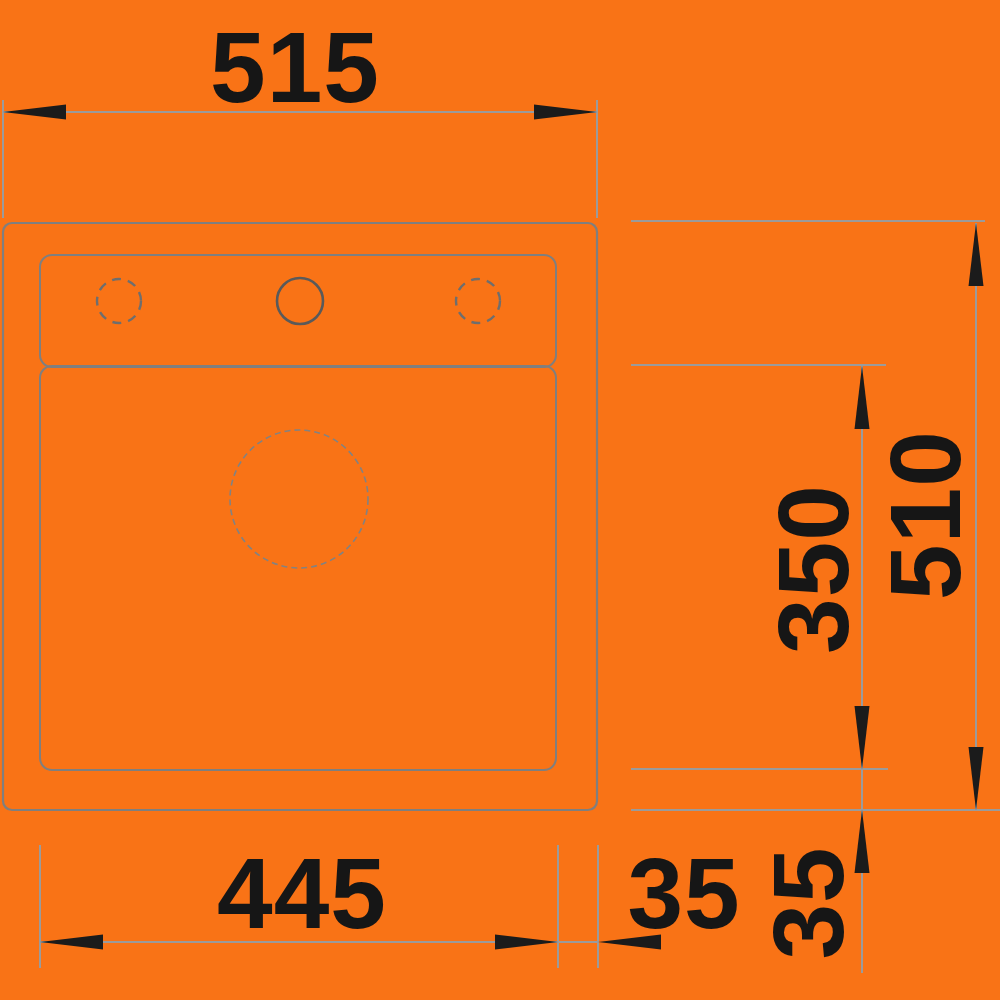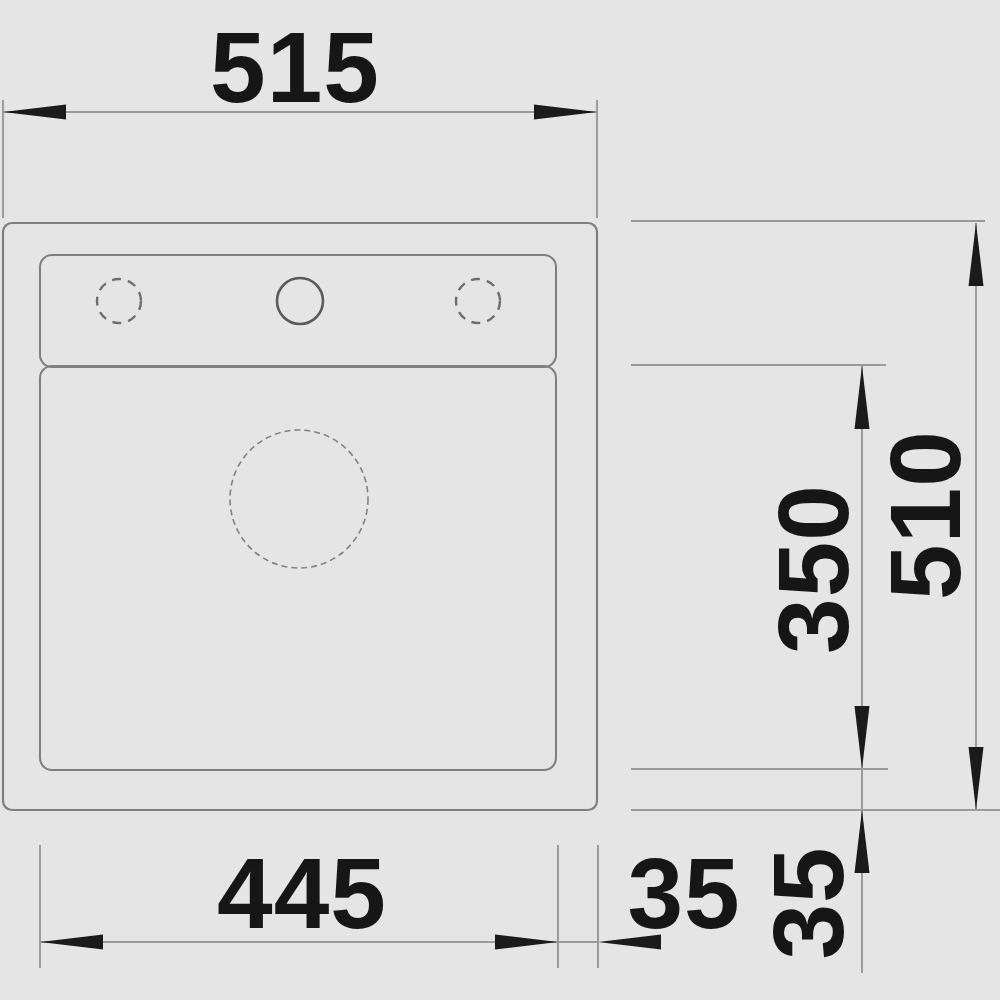--- a/index.html
+++ b/index.html
@@ -4,21 +4,21 @@
 <style>
   html, body {
     margin: 0;
     padding: 0;
     background: #ffffff;
   }
   .stage {
     position: relative;
     width: 1000px;
     height: 1000px;
-    background: #e5e5e5;
+    background: #f97316;
     overflow: hidden;
   }
   svg { display: block; }
   .outline {
     fill: none;
     stroke: #7f7f7f;
     stroke-width: 2.2;
   }
   .outline-thin {
     fill: none;

